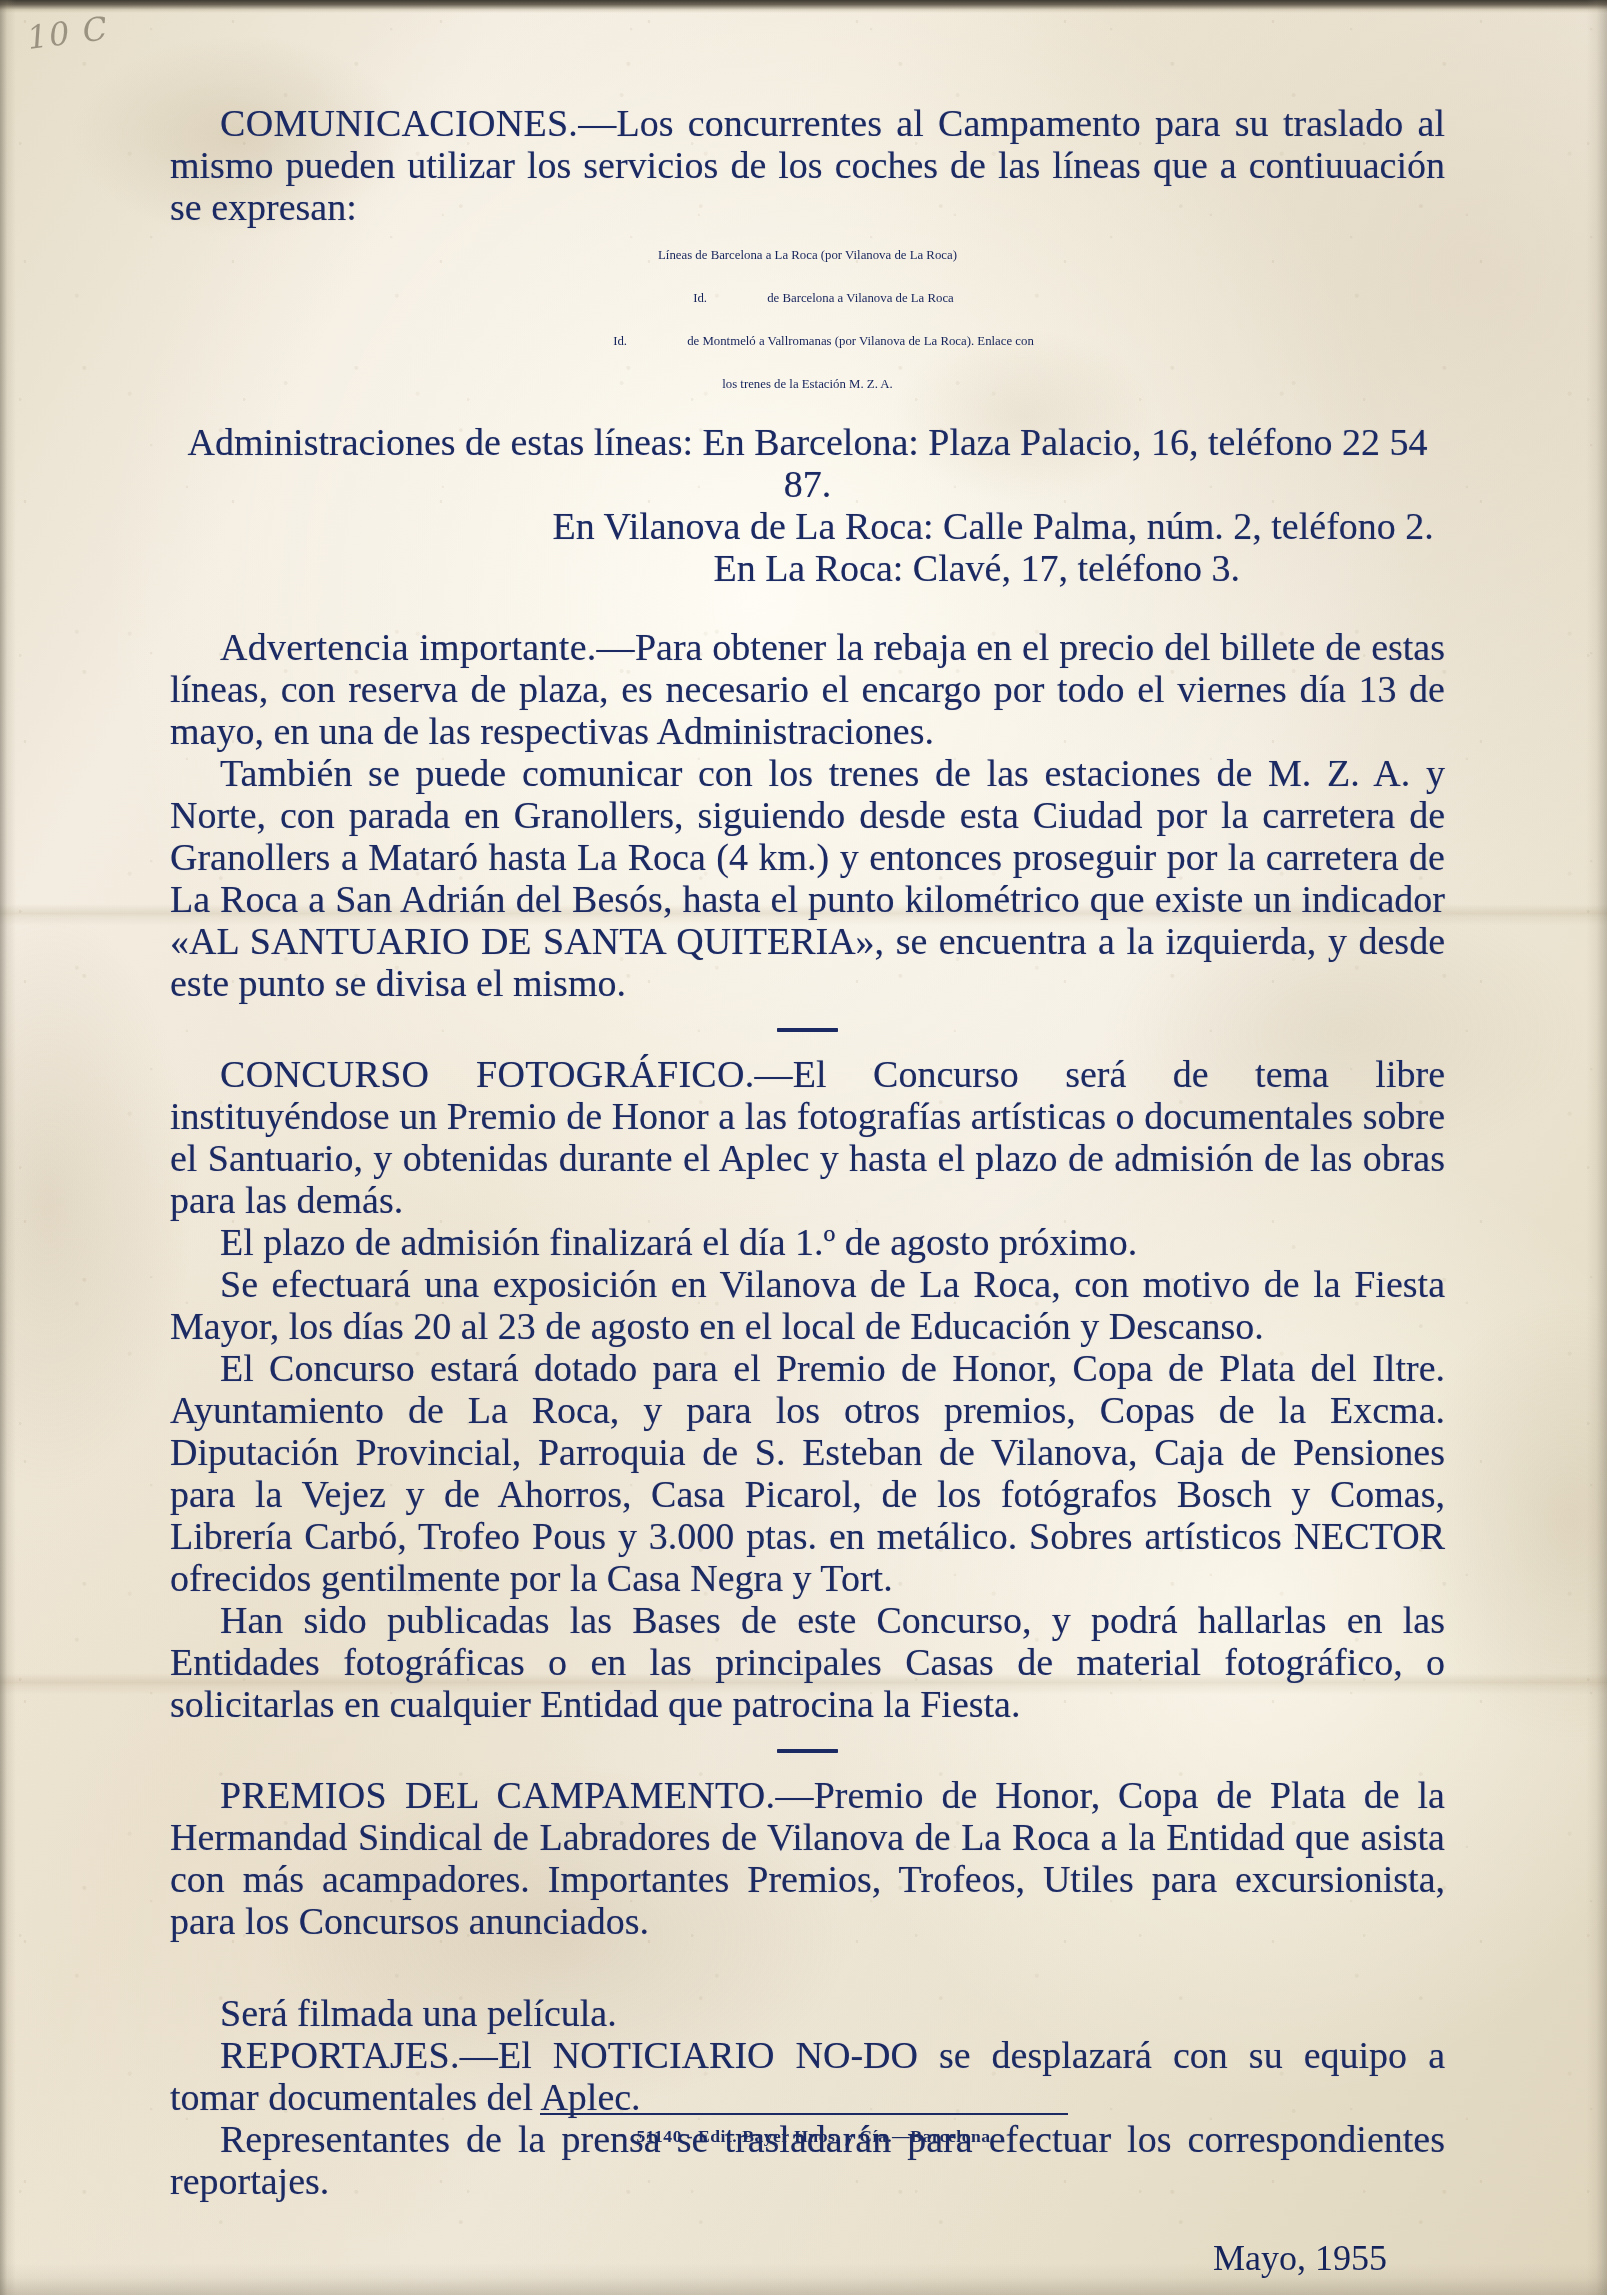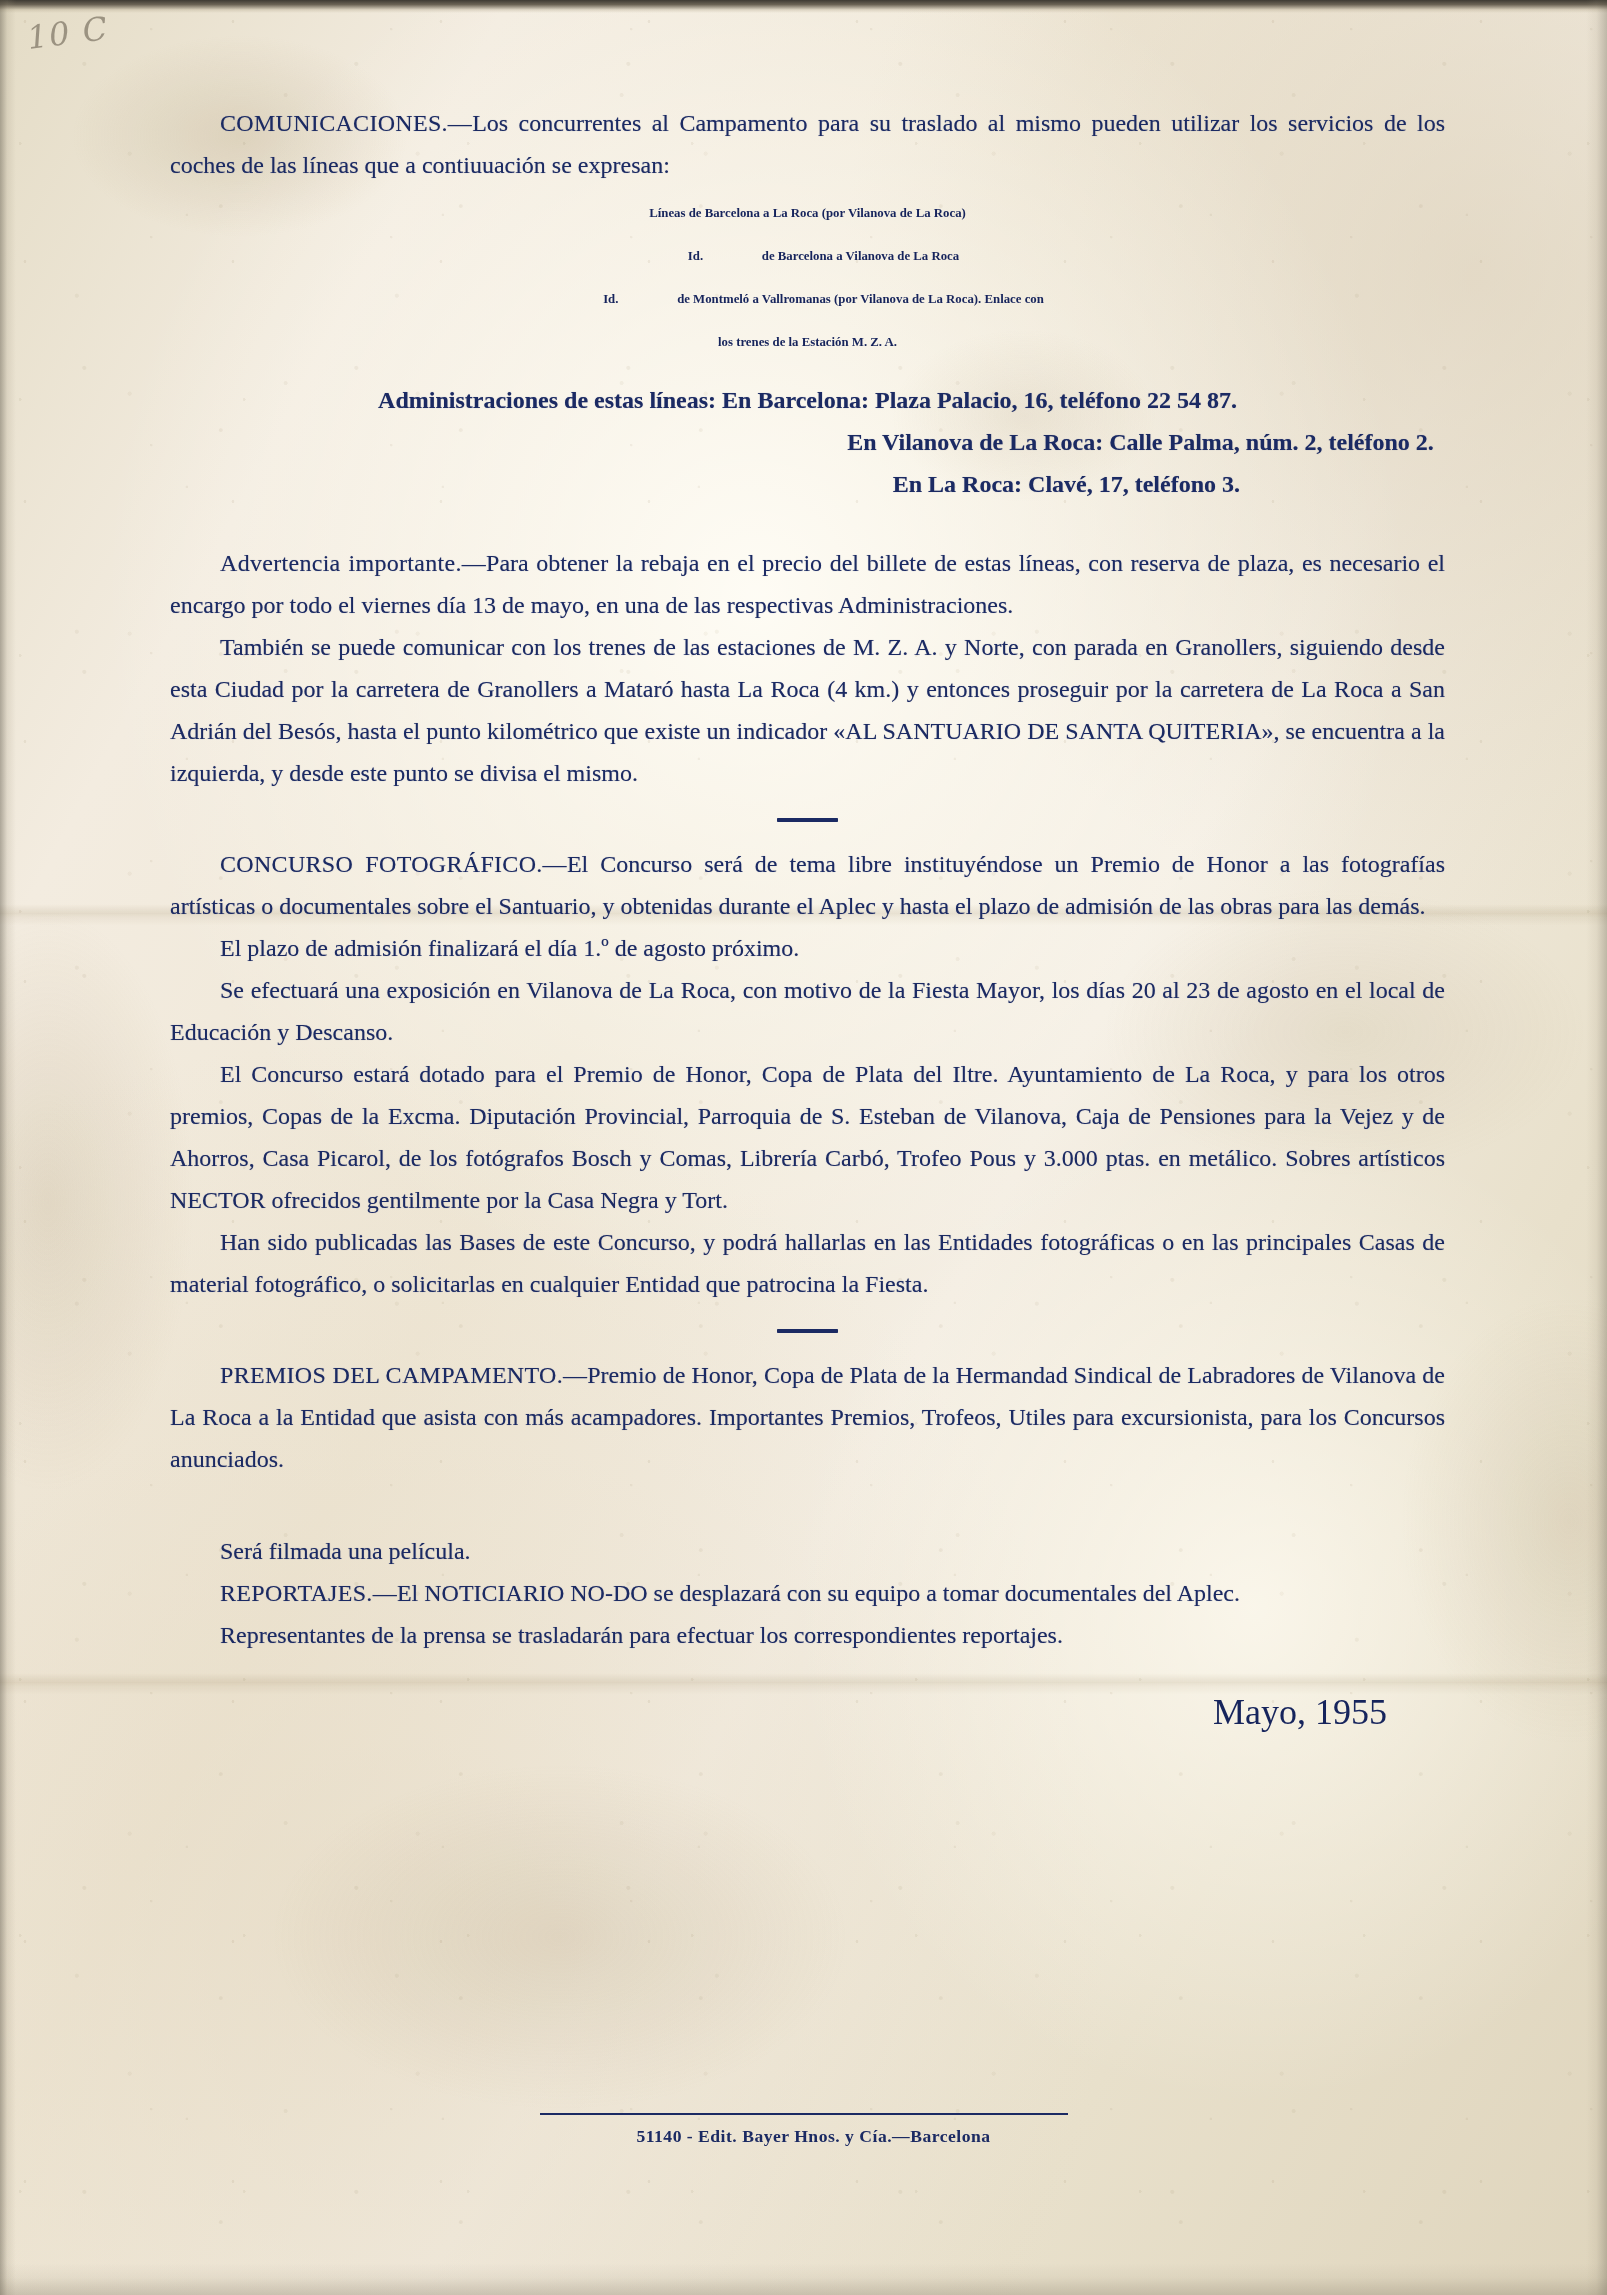--- a/index.html
+++ b/index.html
@@ -122,21 +122,21 @@
   
   .content {
     position: absolute;
     top: 102px;
     left: 170px;
     width: 1275px;
   }
 
   p, .line {
     margin: 0;
-    font-size: 24px;
+    font-size: 38px;
     line-height: 42px;
     color: #1b2a63;
     text-shadow: 0 0 0.9px rgba(27,42,99,0.40);
   }
 
   .just {
     text-align: justify;
     text-align-last: left;
     text-justify: inter-word;
   }
@@ -146,21 +146,21 @@
   .sc-head {
     font-variant: normal;
     letter-spacing: 0.3px;
   }
 
   .block-gap-sm { height: 8px; }
   .block-gap   { height: 37px; }
   .block-gap-lg{ height: 50px; }
 
   
-  .lines-list { margin-top: 6.4px; font-weight: bold; }
+  .lines-list { margin-top: 6.4px; }
   .ln-row {
     display: block;
     text-align: center;
     line-height: 43px;
   }
   .ln-row .id {
     display: inline-block;
     width: 74px;
     text-align: left;
   }

